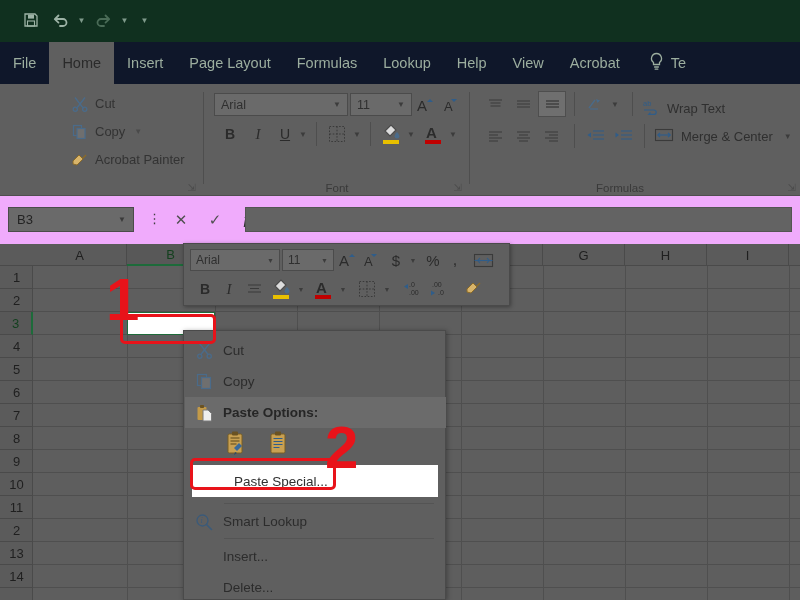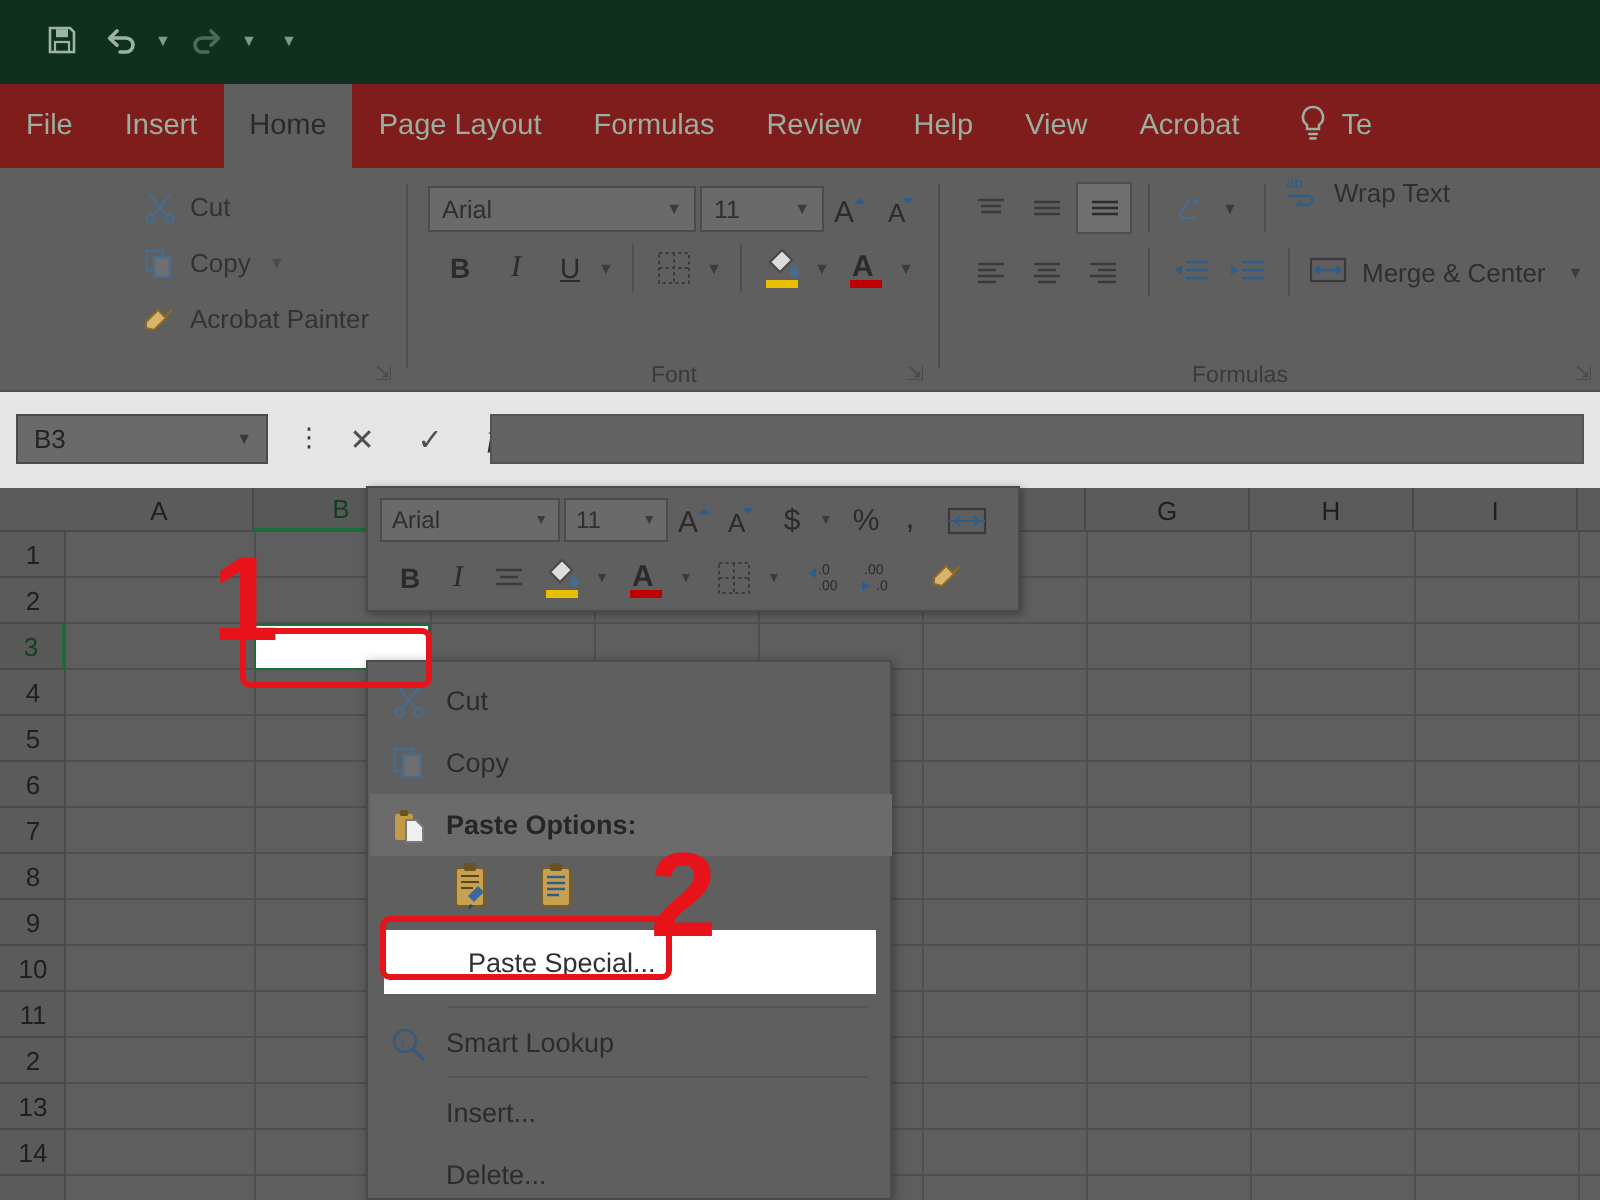--- a/index.html
+++ b/index.html
@@ -32,21 +32,21 @@
     width: 11px; height: 24px;
     display: flex; align-items: flex-end; justify-content: center;
     padding-bottom: 7px;
     color: #7f9a8b; font-size: 8px; line-height: 1;
   }
   .qat svg { display:block; }
 
   
   .tabs {
     position: absolute; left: 0; top: 42px; width: 800px; height: 42px;
-    background: #7f1d1d;
+    background: #0f172a;
     display: flex; align-items: stretch;
   }
   .tab {
     display: flex; align-items: center; padding: 0 13px;
     color: #9cae9f; font-size: 14.5px; white-space: nowrap;
   }
   .tab.active { background: #5f5f5f; color: #2a2a2a; }
   .tellme-wrap {
     display: flex; align-items: center; gap: 7px;
     padding-left: 16px; color: #9cae9f; font-size: 14.5px;
@@ -107,21 +107,21 @@
   }
   .abtn.sel { background: #6f6f6f; border: 1px solid #4e4e4e; }
   .atext {
     position: absolute; display: flex; align-items: center; gap: 7px;
     color: #2f2f2f; font-size: 13px; white-space: nowrap;
   }
 
   
   .fbar {
     position: absolute; left: 0; top: 196px; width: 800px; height: 48px;
-    background: #e5e5e5;
+    background: #f0abfc;
   }
   .namebox {
     position: absolute; left: 8px; top: 11px; width: 126px; height: 25px;
     background: #6a6a6a; border: 1px solid #4b4b4b;
     display: flex; align-items: center; color: #232323; font-size: 13px;
   }
   .namebox .nb-txt { padding-left: 8px; flex: 1; }
   .namebox .nb-cr { font-size: 8px; padding-right: 7px; color: #3a3a3a; }
   .fbar-dots { position: absolute; left: 148px; top: 15px; color: #3e3e3e; font-size: 13px; letter-spacing:0; }
   .fb-btn {
@@ -264,25 +264,25 @@
             <path d="M10.5 2.5l3.7 3.6-3.7 3.5" fill="none" stroke="#4a6b57" stroke-width="1.8" stroke-linecap="round" stroke-linejoin="round"></path>
           </svg>
       </div>
       <div class="qat-caret">▼</div>
       <div class="qat-caret" style="margin-left:6px">▼</div>
     </div>
   </div>
 
   <div class="tabs">
     <div class="tab">File</div>
+    <div class="tab active">Home</div>
     <div class="tab">Insert</div>
-    <div class="tab active">Home</div>
     <div class="tab">Page Layout</div>
     <div class="tab">Formulas</div>
-    <div class="tab">Review</div>
+    <div class="tab">Lookup</div>
     <div class="tab">Help</div>
     <div class="tab">View</div>
     <div class="tab">Acrobat</div>
     <div class="tellme-wrap">
       <span>
         <svg width="15" height="19" viewBox="0 0 15 19">
             <path d="M7.5 1.5a5 5 0 0 0-3 9v2h6v-2a5 5 0 0 0-3-9z" fill="none" stroke="#9cae9f" stroke-width="1.3"></path>
             <path d="M5.6 15h3.8M6.2 17.2h2.6" stroke="#9cae9f" stroke-width="1.3" stroke-linecap="round"></path>
           </svg>
       </span>
@@ -405,21 +405,21 @@
       <div class="rgroup-sep" style="left:104px; top:8px; height:24px;"></div>
       <div class="abtn" style="left:112px; top:8px; width:26px; height:24px;">
         <svg width="18" height="16" viewBox="0 0 18 16">
             <path d="M3 12L9 4" stroke="#4a6b8a" stroke-width="1.3"></path>
             <path d="M10 3l4 1.4-2.6 2.6z" fill="#4a6b8a"></path>
             <path d="M4 13h8" stroke="#4a6b8a" stroke-width="1.2"></path>
           </svg>
       </div>
       <div class="abtn" style="left:138px; top:8px; width:14px; height:24px; font-size:8px; color:#3c3c3c;">▼</div>
       <div class="rgroup-sep" style="left:162px; top:8px; height:24px;"></div>
-      <div class="atext" style="left:172px; top:0; height:24px;text-align:right;">
+      <div class="atext" style="left:172px; top:12px; height:24px;text-align:right;">
         <span>
           <svg width="18" height="17" viewBox="0 0 18 17">
               <text x="1" y="8" font-family="Liberation Sans" font-size="7.5" fill="#2f5d8a">ab</text>
               <path d="M2 12h10a2.2 2.2 0 0 1 0 4.4H7" fill="none" stroke="#2f5d8a" stroke-width="1.2"></path>
               <path d="M8.5 14.5L6.5 16.6l2 1.6" fill="none" stroke="#2f5d8a" stroke-width="1.2"></path>
             </svg>
         </span>
         <span>Wrap Text</span>
       </div>
 

